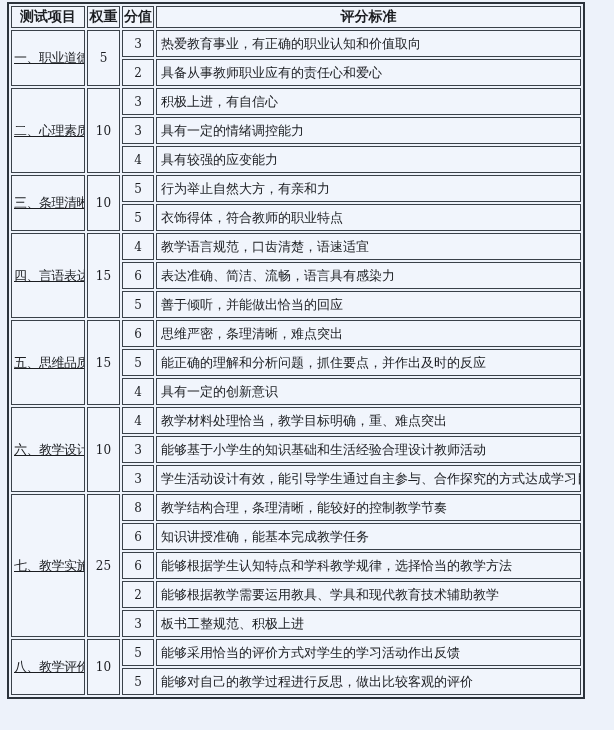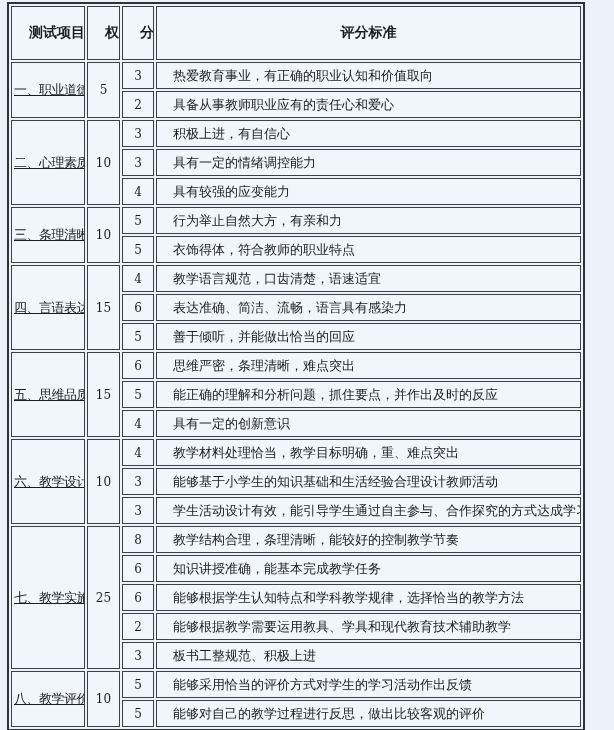--- a/index.html
+++ b/index.html
@@ -35,41 +35,41 @@
     background: #f1f5fc;
     vertical-align: middle;
     overflow: hidden;
     white-space: nowrap;
   }
   th {
     height: 20px;
     font-size: 14px;
     font-weight: bold;
     text-align: center;
-    padding: 17px;
+    padding: 1px;
   }
   td {
     height: 27px;
     font-size: 13px;
     padding: 0;
   }
   td.item {
     text-align: left;
     padding-left: 2px;
     letter-spacing: -0.5px;
     text-decoration: underline;
   }
   td.num {
     text-align: center;
     font-family: "DejaVu Serif", serif;
     font-size: 12px;
   }
   td.crit {
     text-align: left;
-    padding-left: 16px;
+    padding-left: 4px;
   }
 </style>
 </head>
 <body>
 
 <div class="page">
   <table class="rubric">
     <colgroup>
       <col style="width:74px">
       <col style="width:33px">

